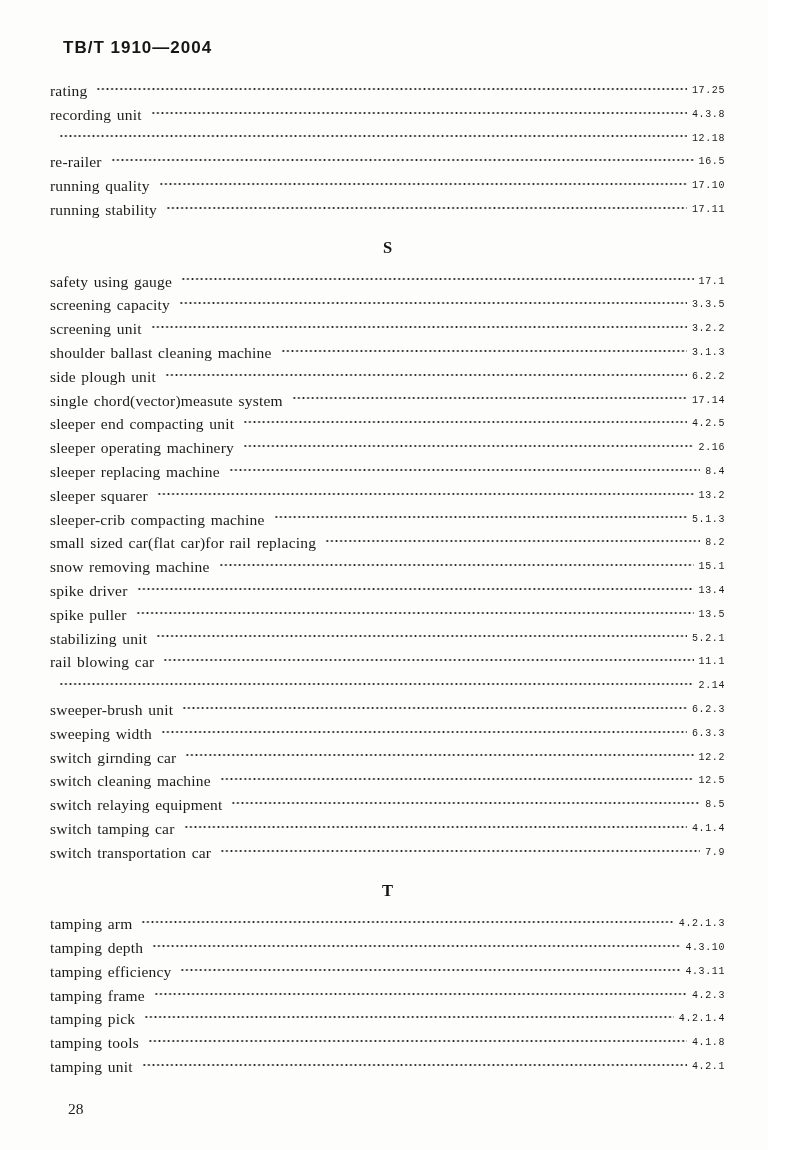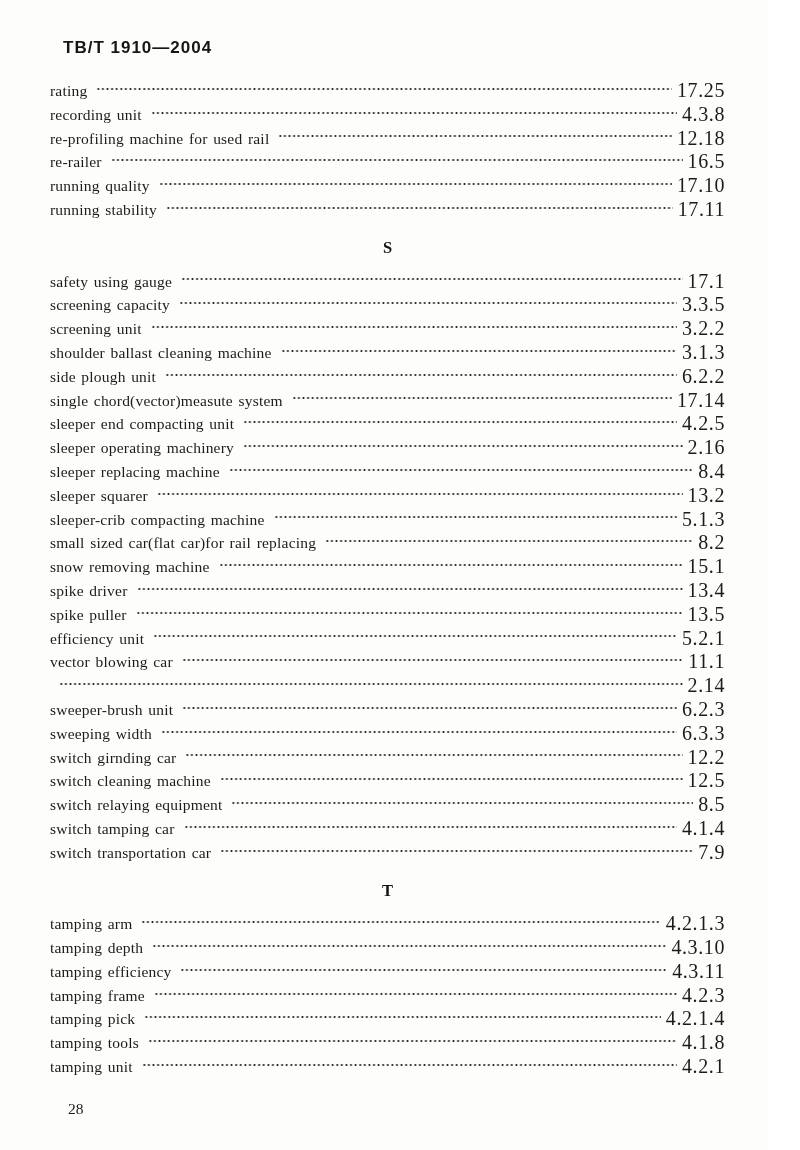--- a/index.html
+++ b/index.html
@@ -59,21 +59,22 @@
     margin: 0 5px 0 9px;
     transform: translateY(-2px);
     background-image: radial-gradient(circle, #242424 0.9px, rgba(0,0,0,0) 1.15px);
     background-size: 4.6px 6px;
     background-repeat: repeat-x;
     background-position: left center;
   }
   .ref {
     white-space: nowrap;
     letter-spacing: 0.6px;
-    font-size: 20px;
+    font-size: 10px;
+    font-family: Liberation Mono, monospace;
   }
   .page-number {
     margin-top: 18px;
     padding-left: 18px;
     font-size: 15.5px;
     height: 23.8px;
     line-height: 23.8px;
   }
 </style>
 </head>
@@ -87,21 +88,20 @@
         <span class="term">rating</span>
         <span class="leader"></span>
         <span class="ref">17.25</span>
       </div>
       <div class="row">
         <span class="term">recording unit</span>
         <span class="leader"></span>
         <span class="ref">4.3.8</span>
       </div>
       <div class="row">
-        <span class="term">re-profiling machine for used rail</span>
         <span class="leader"></span>
         <span class="ref">12.18</span>
       </div>
       <div class="row">
         <span class="term">re-railer</span>
         <span class="leader"></span>
         <span class="ref">16.5</span>
       </div>
       <div class="row">
         <span class="term">running quality</span>
@@ -183,26 +183,26 @@
         <span class="term">spike driver</span>
         <span class="leader"></span>
         <span class="ref">13.4</span>
       </div>
       <div class="row">
         <span class="term">spike puller</span>
         <span class="leader"></span>
         <span class="ref">13.5</span>
       </div>
       <div class="row">
-        <span class="term">efficiency unit</span>
+        <span class="term">stabilizing unit</span>
         <span class="leader"></span>
         <span class="ref">5.2.1</span>
       </div>
       <div class="row">
-        <span class="term">vector blowing car</span>
+        <span class="term">rail blowing car</span>
         <span class="leader"></span>
         <span class="ref">11.1</span>
       </div>
       <div class="row">
         <span class="leader"></span>
         <span class="ref">2.14</span>
       </div>
       <div class="row">
         <span class="term">sweeper-brush unit</span>
         <span class="leader"></span>

